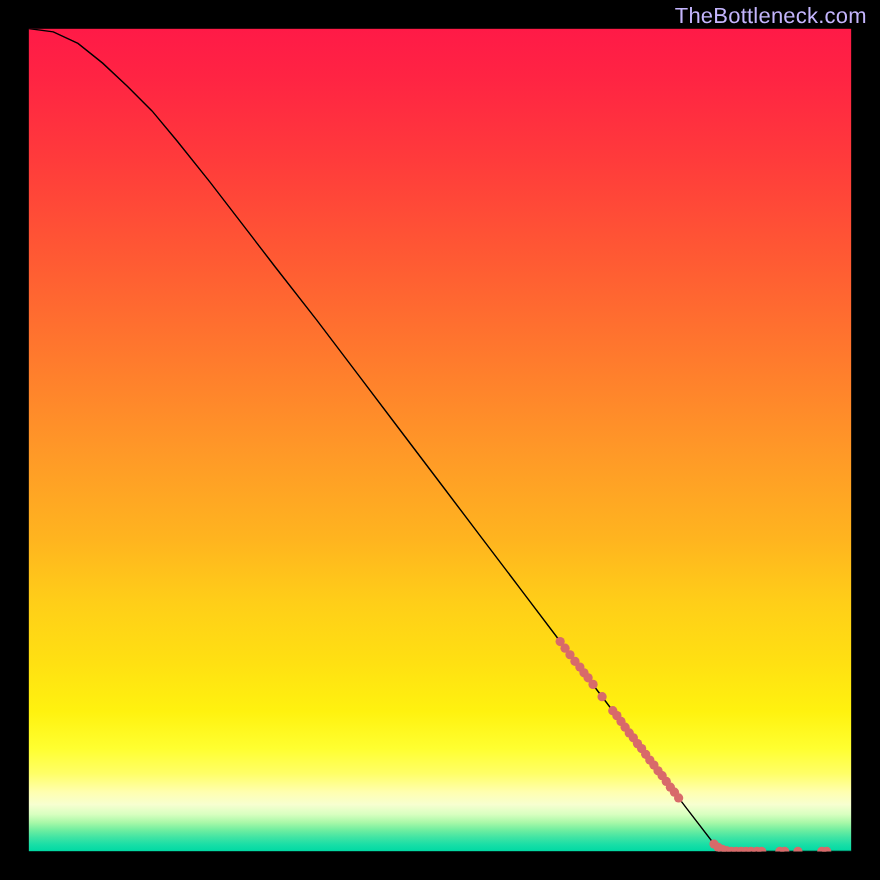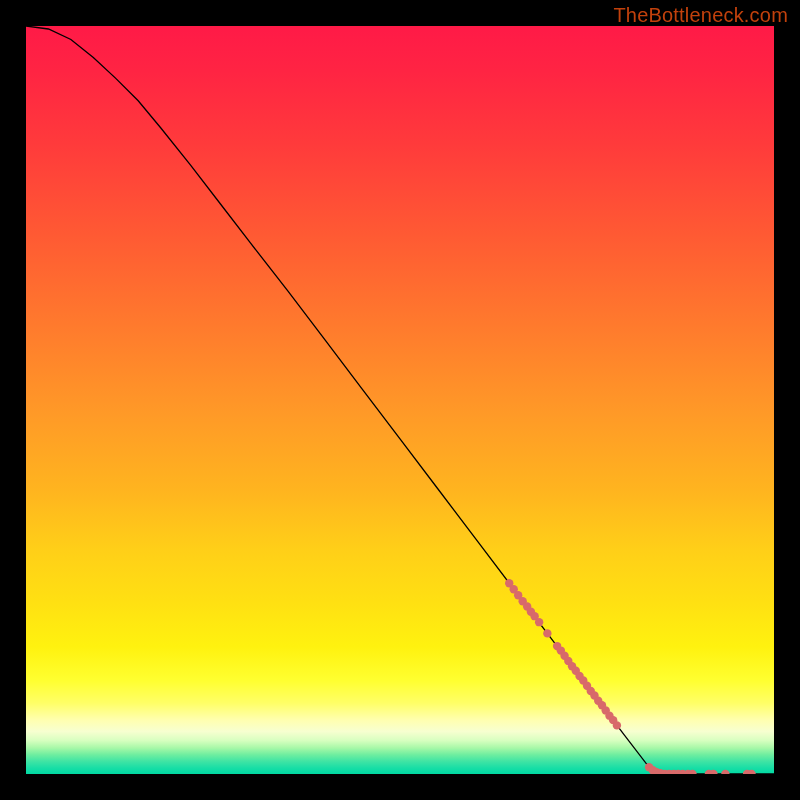--- a/index.html
+++ b/index.html
@@ -14,21 +14,21 @@
   .stage {
     position: relative;
     width: 800px;
     height: 800px;
     background: #000;
   }
   .watermark {
     position: absolute;
     top: 4px;
     right: 12px;
-    color: #c2410c;
+    color: #c4b5fd;
     font-size: 20px;
     font-weight: 500;
     letter-spacing: 0.2px;
     z-index: 20;
   }
   .plot-area {
     position: absolute;
     left: 26px;
     top: 26px;
     width: 748px;

